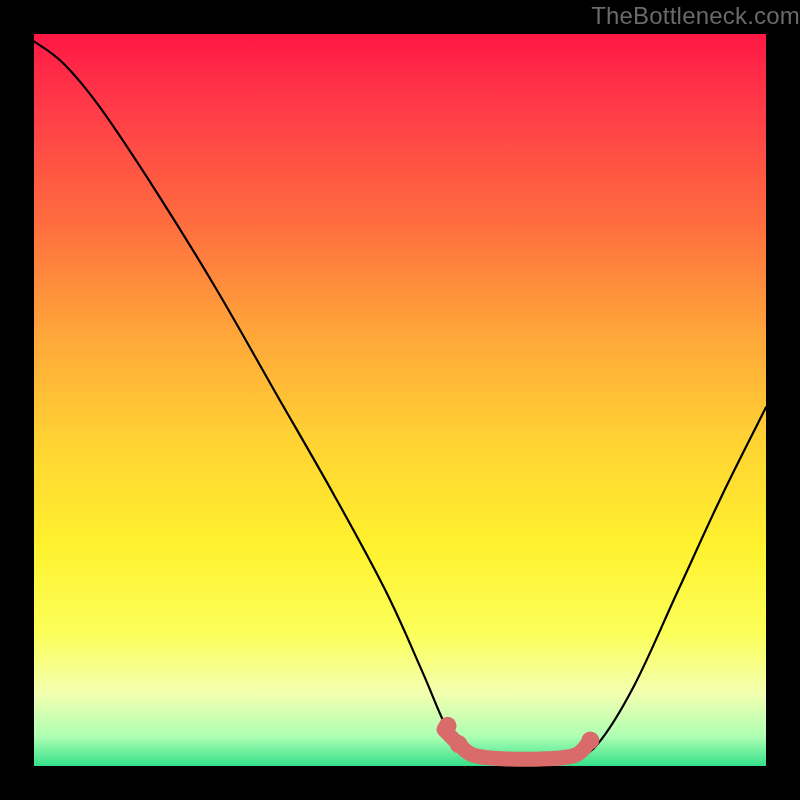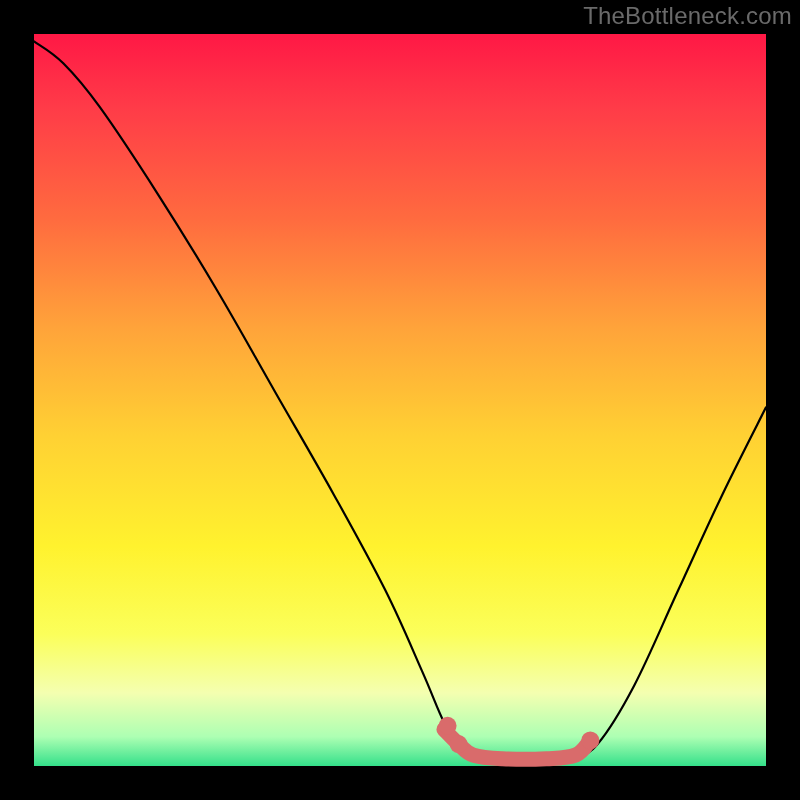--- a/index.html
+++ b/index.html
@@ -15,21 +15,21 @@
     position: absolute;
     left: 0;
     top: 0;
     width: 800px;
     height: 800px;
     background: #000;
   }
   .watermark {
     position: absolute;
     top: 2px;
-    right: 8px;
+    right: 0;
     color: #6a6a6a;
     font-size: 24px;
     font-weight: 500;
     letter-spacing: 0.2px;
   }
   
   .plot {
     position: absolute;
     left: 34px;
     top: 34px;

